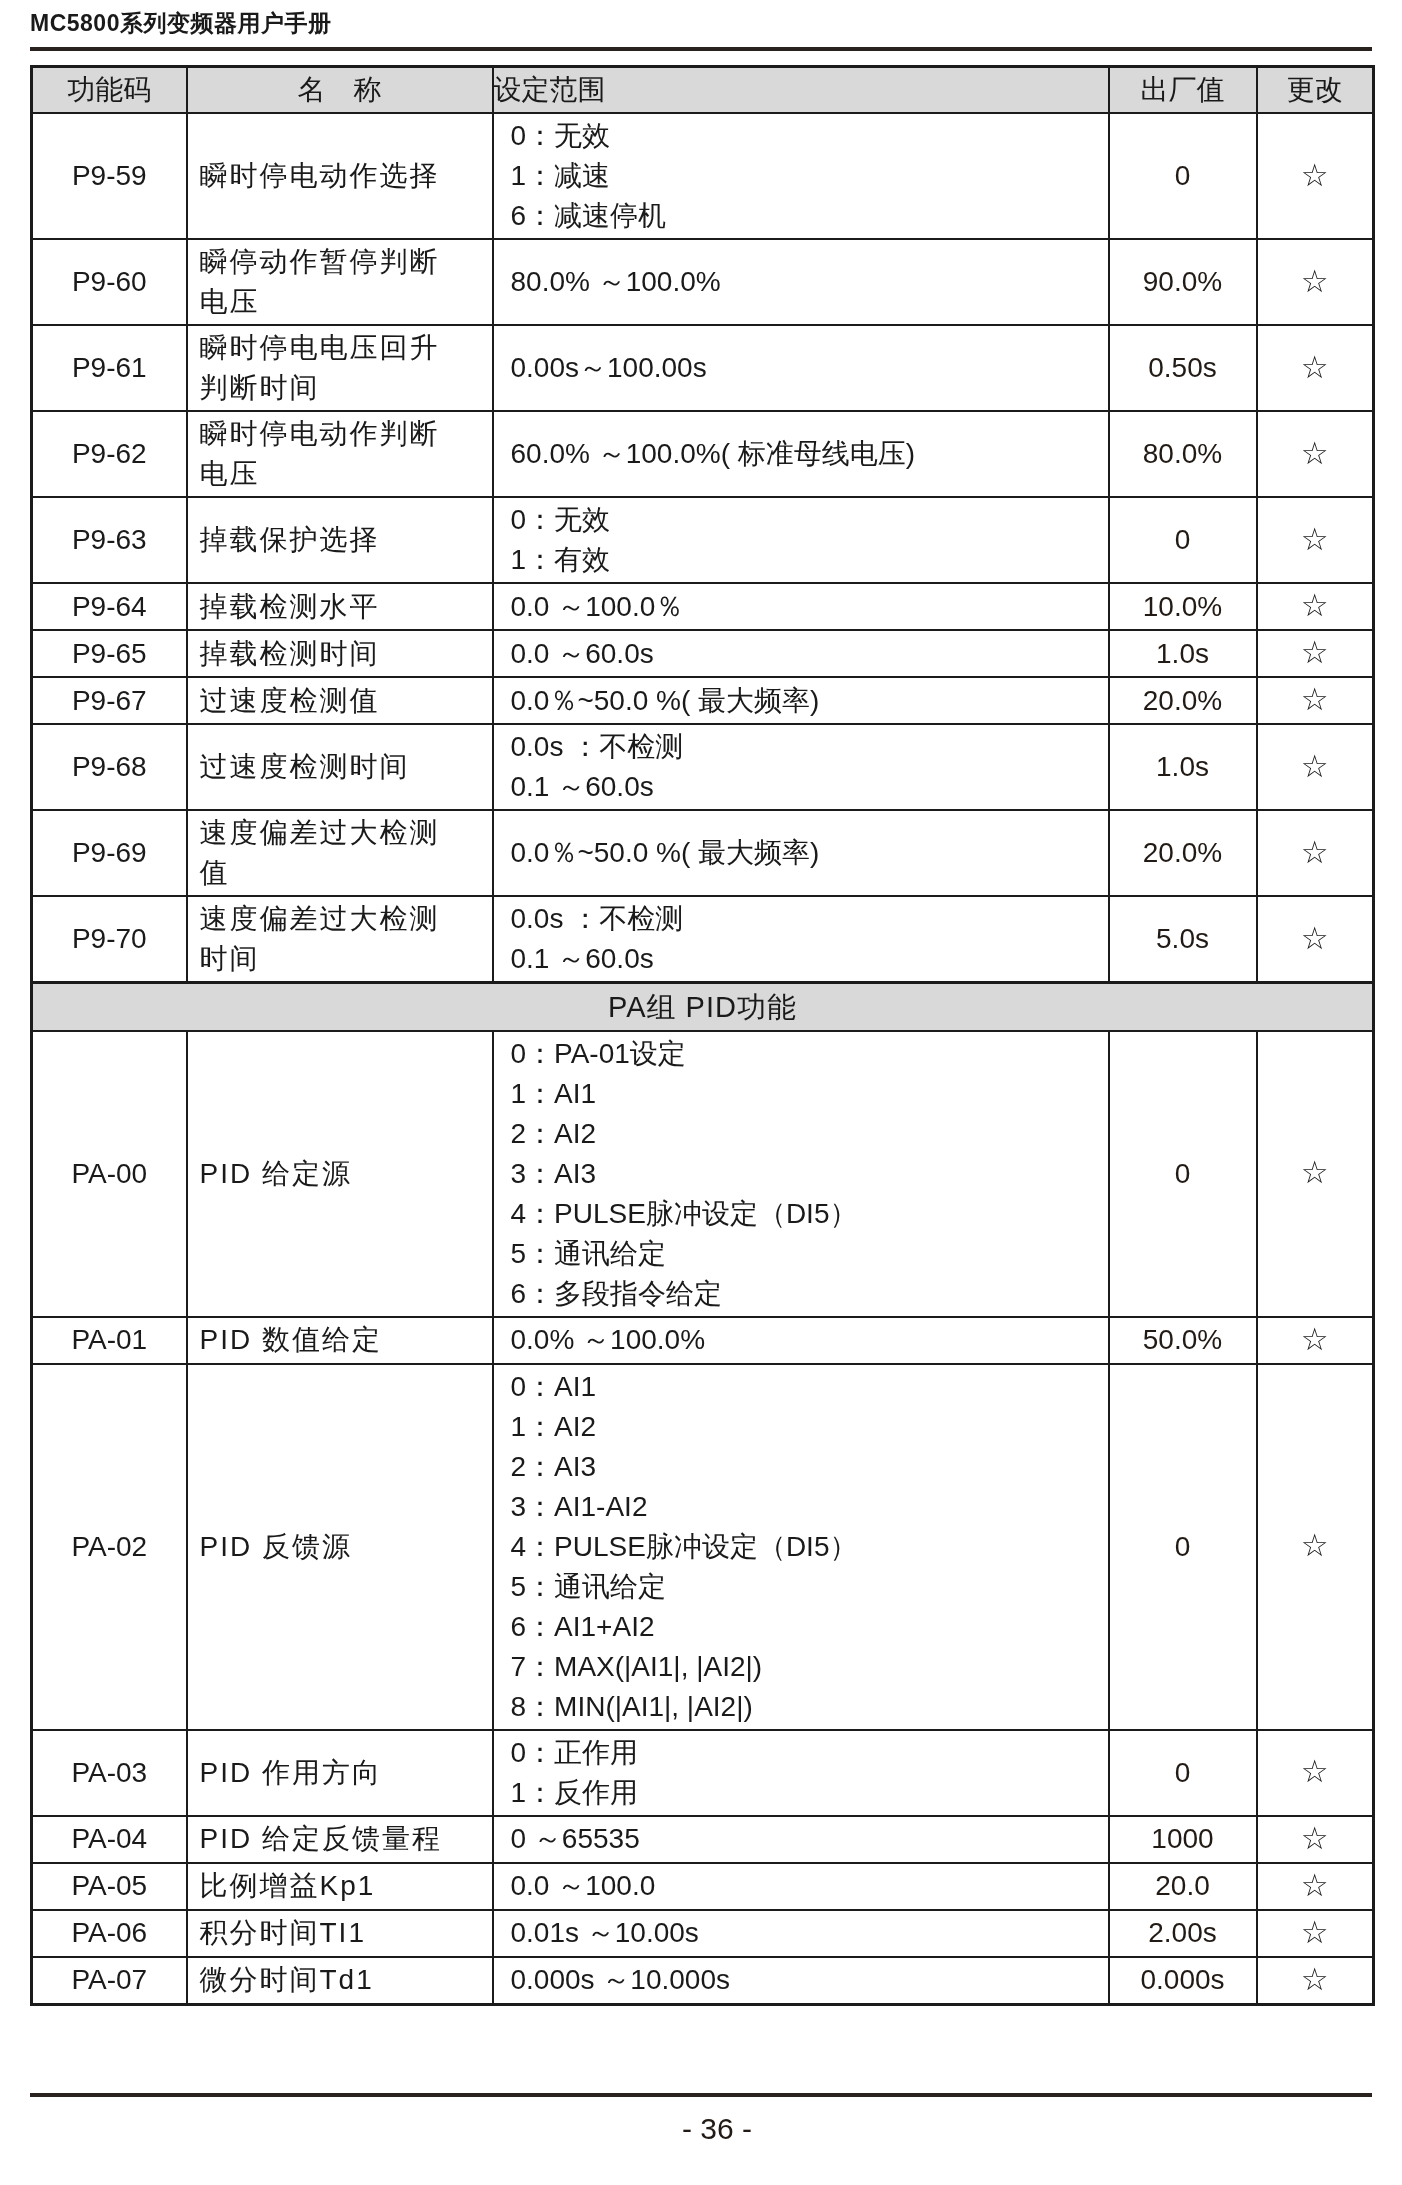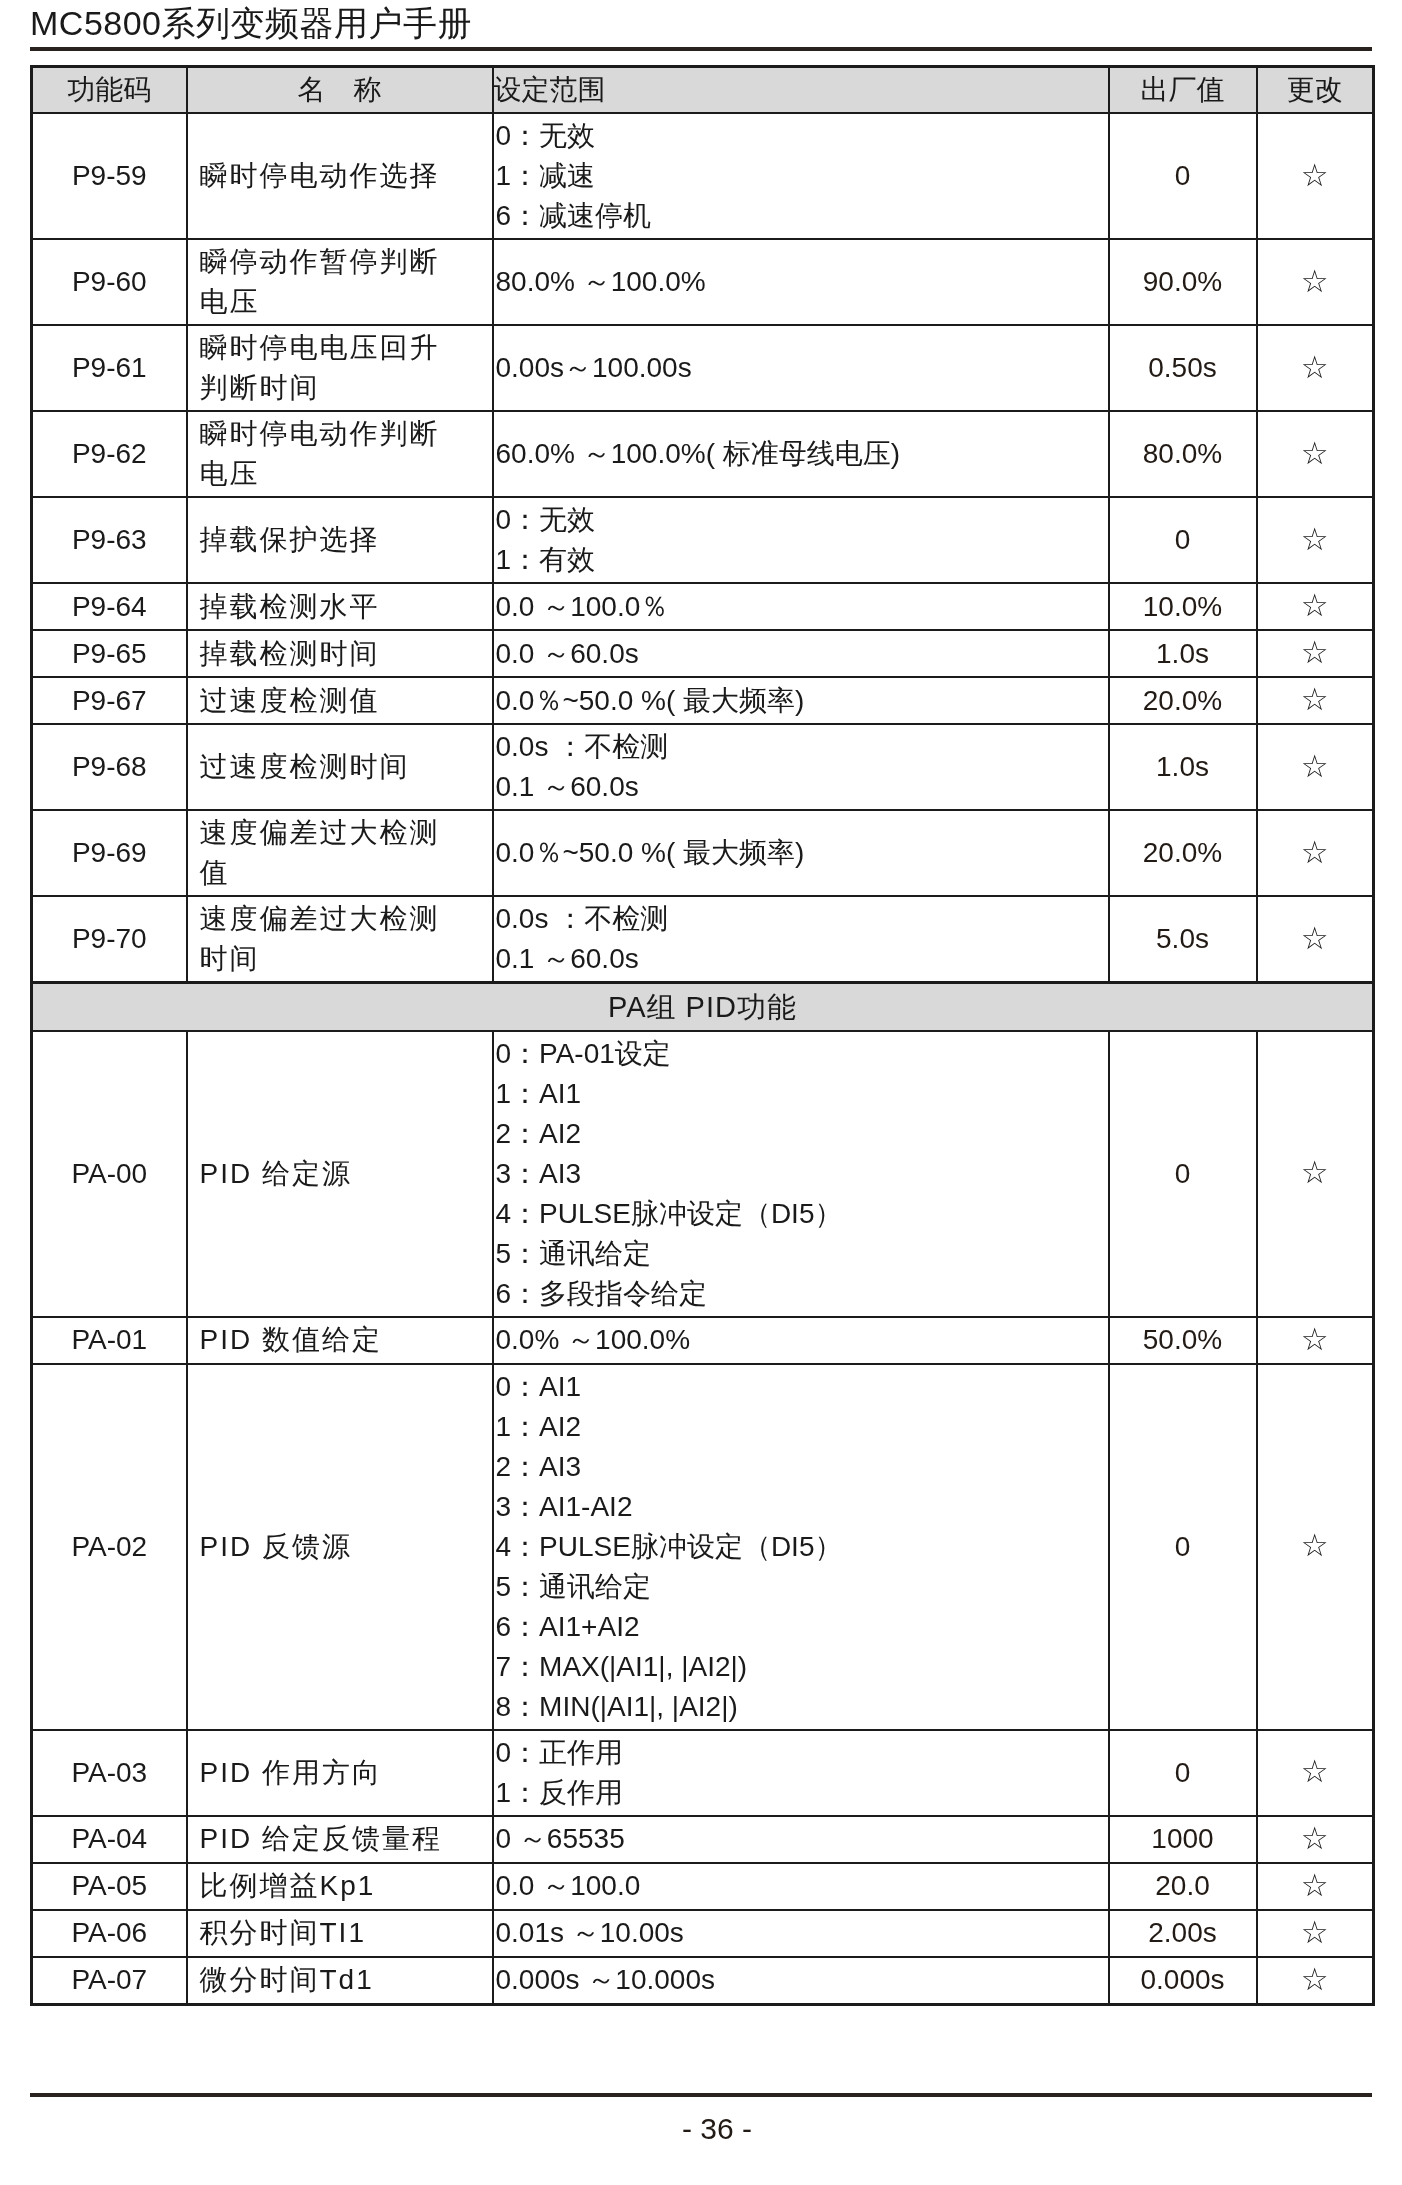--- a/index.html
+++ b/index.html
@@ -7,22 +7,22 @@
   body {
     background:#ffffff;
     color:#1a1a1a;
     font-family:"Liberation Sans", sans-serif;
     position:relative;
     overflow:hidden;
   }
   .page { padding:6px 30px 0 30px; }
 
   .doc-title {
-    font-size:34px;
-    font-weight:400;
+    font-size:23px;
+    font-weight:700;
     letter-spacing:0.5px;
     line-height:34px;
   }
   .title-rule {
     height:4px;
     background:#2a221e;
     margin-top:7px;
   }
 
   table.param-table {
@@ -55,21 +55,21 @@
 
   td.cell-code { text-align:center; }
   td.cell-name {
     text-align:left;
     padding-left:12px;
     padding-right:8px;
     letter-spacing:2px;
     white-space:pre-line;
     margin-left:20px;
   }
-  td.cell-range { text-align:left; padding-left:2px; padding-right:6px; }
+  td.cell-range { text-align:left; padding-left:17px; padding-right:6px; }
   td.cell-range .range-line { min-height:40px; }
   td.cell-def { text-align:center; color:#221a14; }
   td.cell-modify { text-align:center; }
   td.cell-modify .star { font-size:31px; }
 
   tr.section-row td {
     background:#d9d9d9;
     text-align:center;
     font-size:29px;
     height:48px;

